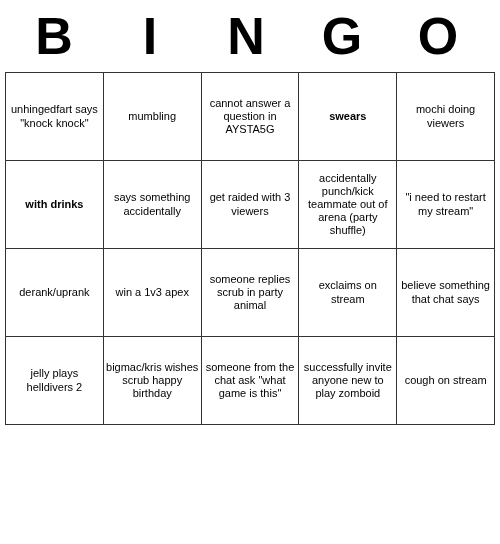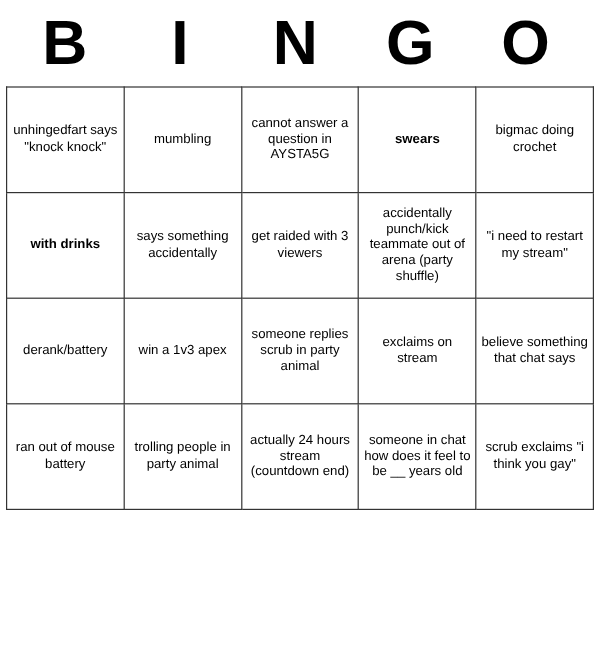--- a/index.html
+++ b/index.html
@@ -64,37 +64,37 @@
   <span>O</span>
 </div>
 
 <table id="bingo-grid">
   <tbody id="grid-body">
       <tr>
         <td>unhingedfart says "knock knock"</td>
         <td class="cell-large">mumbling</td>
         <td>cannot answer a question in AYSTA5G</td>
         <td class="cell-xl">swears</td>
-        <td>bigmac doing crochet</td>
+        <td>mochi doing viewers</td>
       </tr>
       <tr>
         <td class="cell-xl">with drinks</td>
         <td>says something accidentally</td>
         <td>get raided with 3 viewers</td>
         <td>accidentally punch/kick teammate out of arena (party shuffle)</td>
         <td>"i need to restart my stream"</td>
       </tr>
       <tr>
-        <td>derank/battery</td>
+        <td>derank/uprank</td>
         <td class="cell-large">win a 1v3 apex</td>
         <td>someone replies scrub in party animal</td>
         <td class="cell-large">exclaims on stream</td>
         <td>believe something that chat says</td>
       </tr>
       <tr>
-        <td class="cell-large">ran out of mouse battery</td>
-        <td>trolling people in party animal</td>
-        <td>actually 24 hours stream (countdown end)</td>
-        <td>someone in chat how does it feel to be __ years old</td>
-        <td>scrub exclaims "i think you gay"</td>
+        <td>jelly plays helldivers 2</td>
+        <td>bigmac/kris wishes scrub happy birthday</td>
+        <td>someone from the chat ask "what game is this"</td>
+        <td>successfully invite anyone new to play zomboid</td>
+        <td class="cell-large">cough on stream</td>
       </tr>
     </tbody>
 </table>
 
 </body></html>

